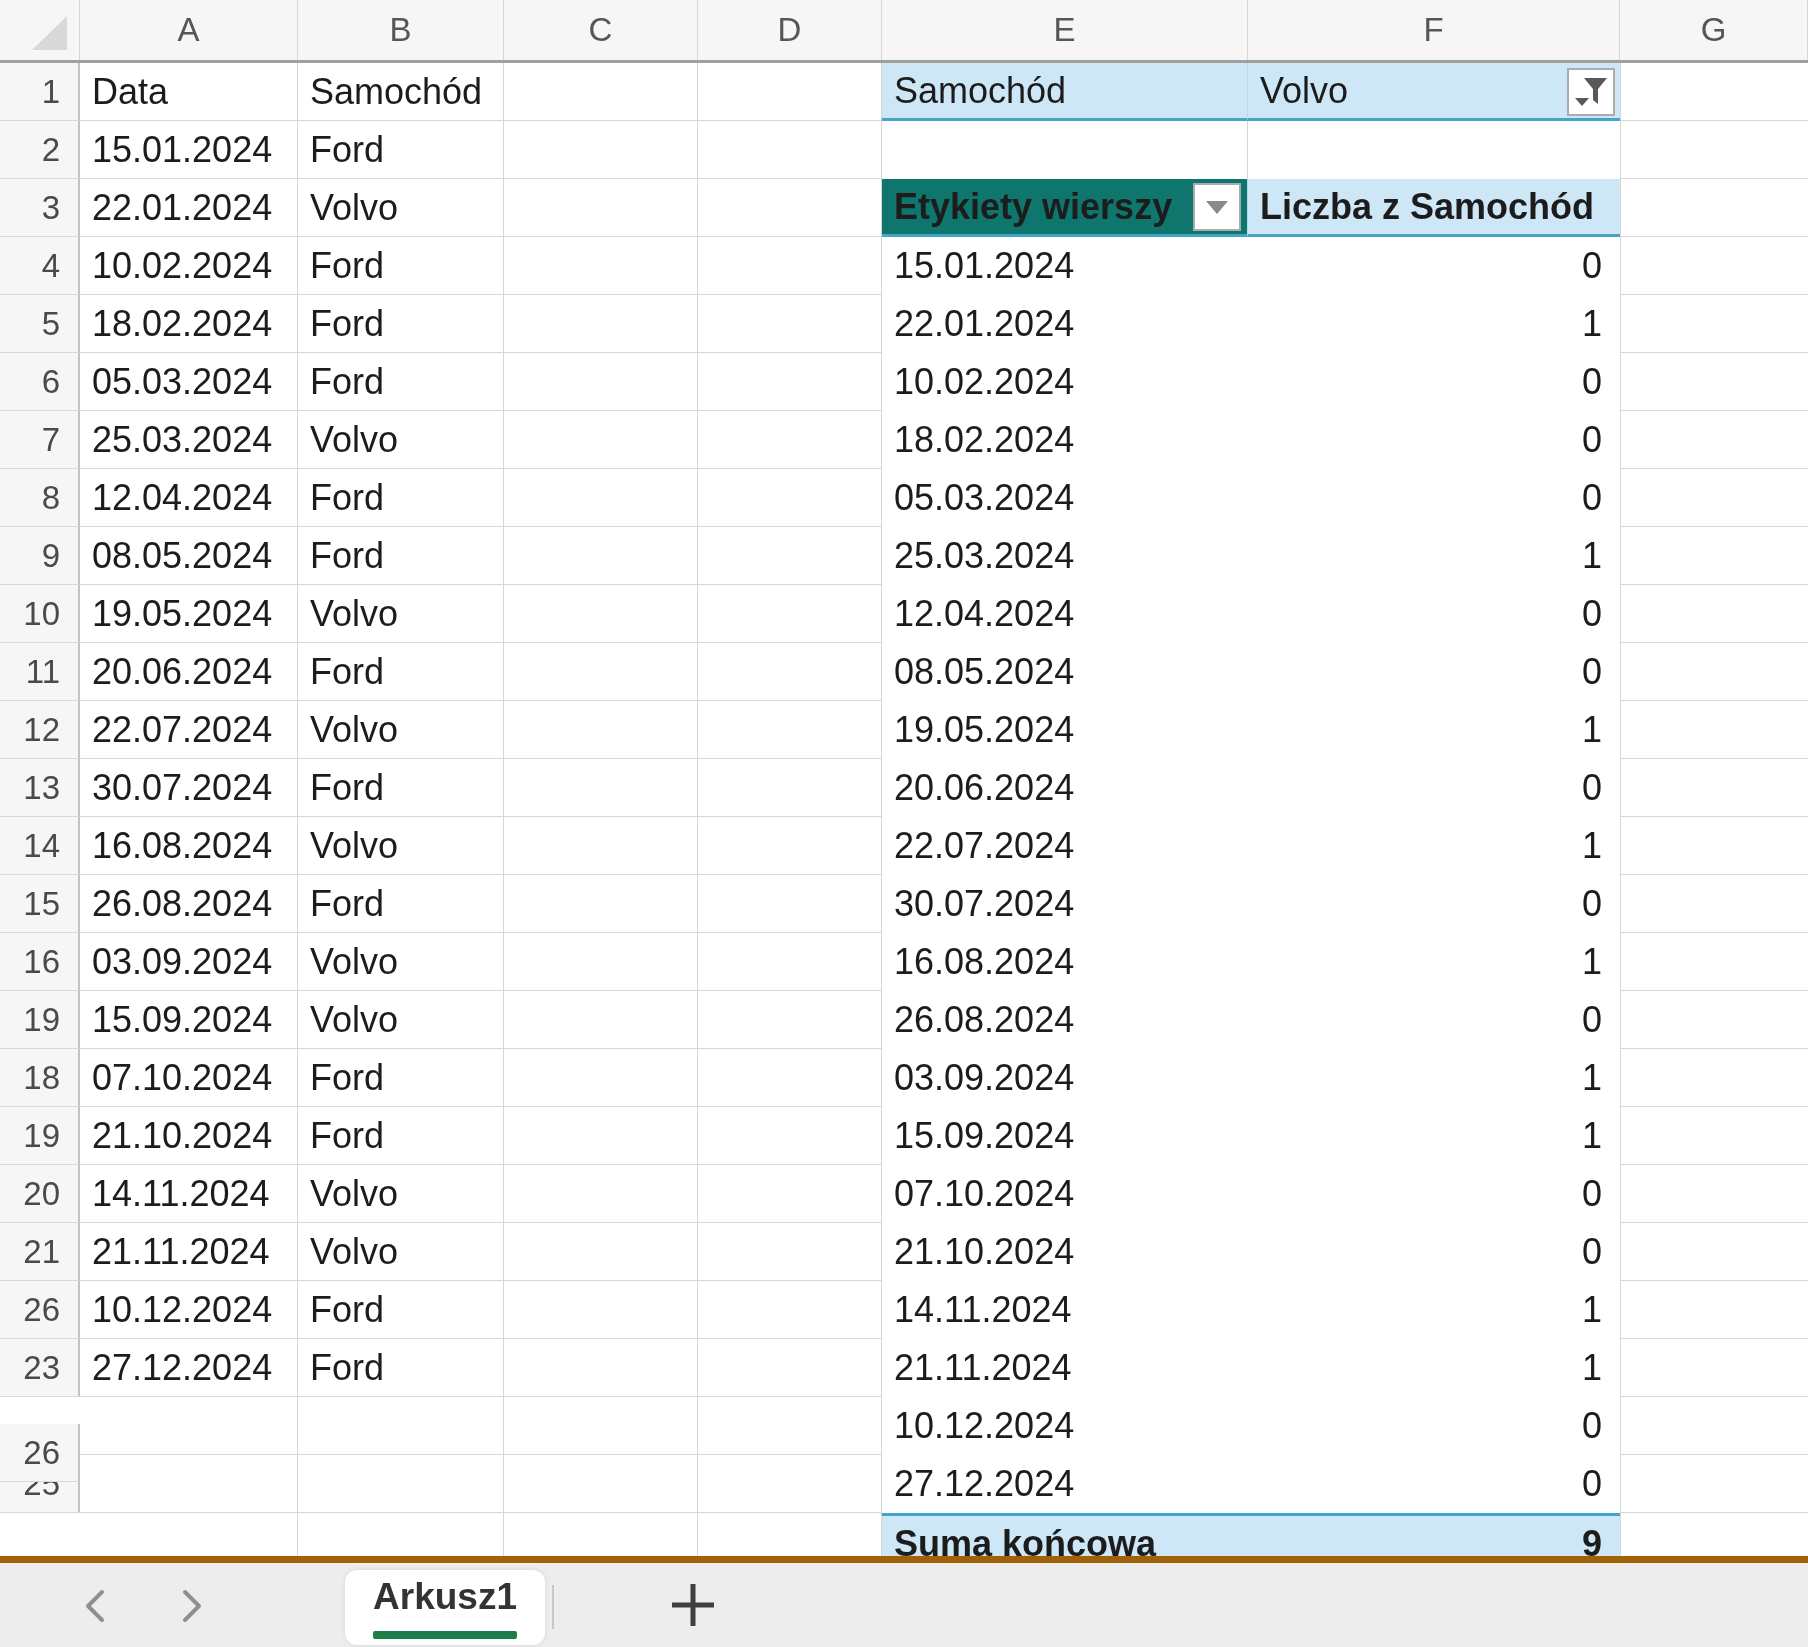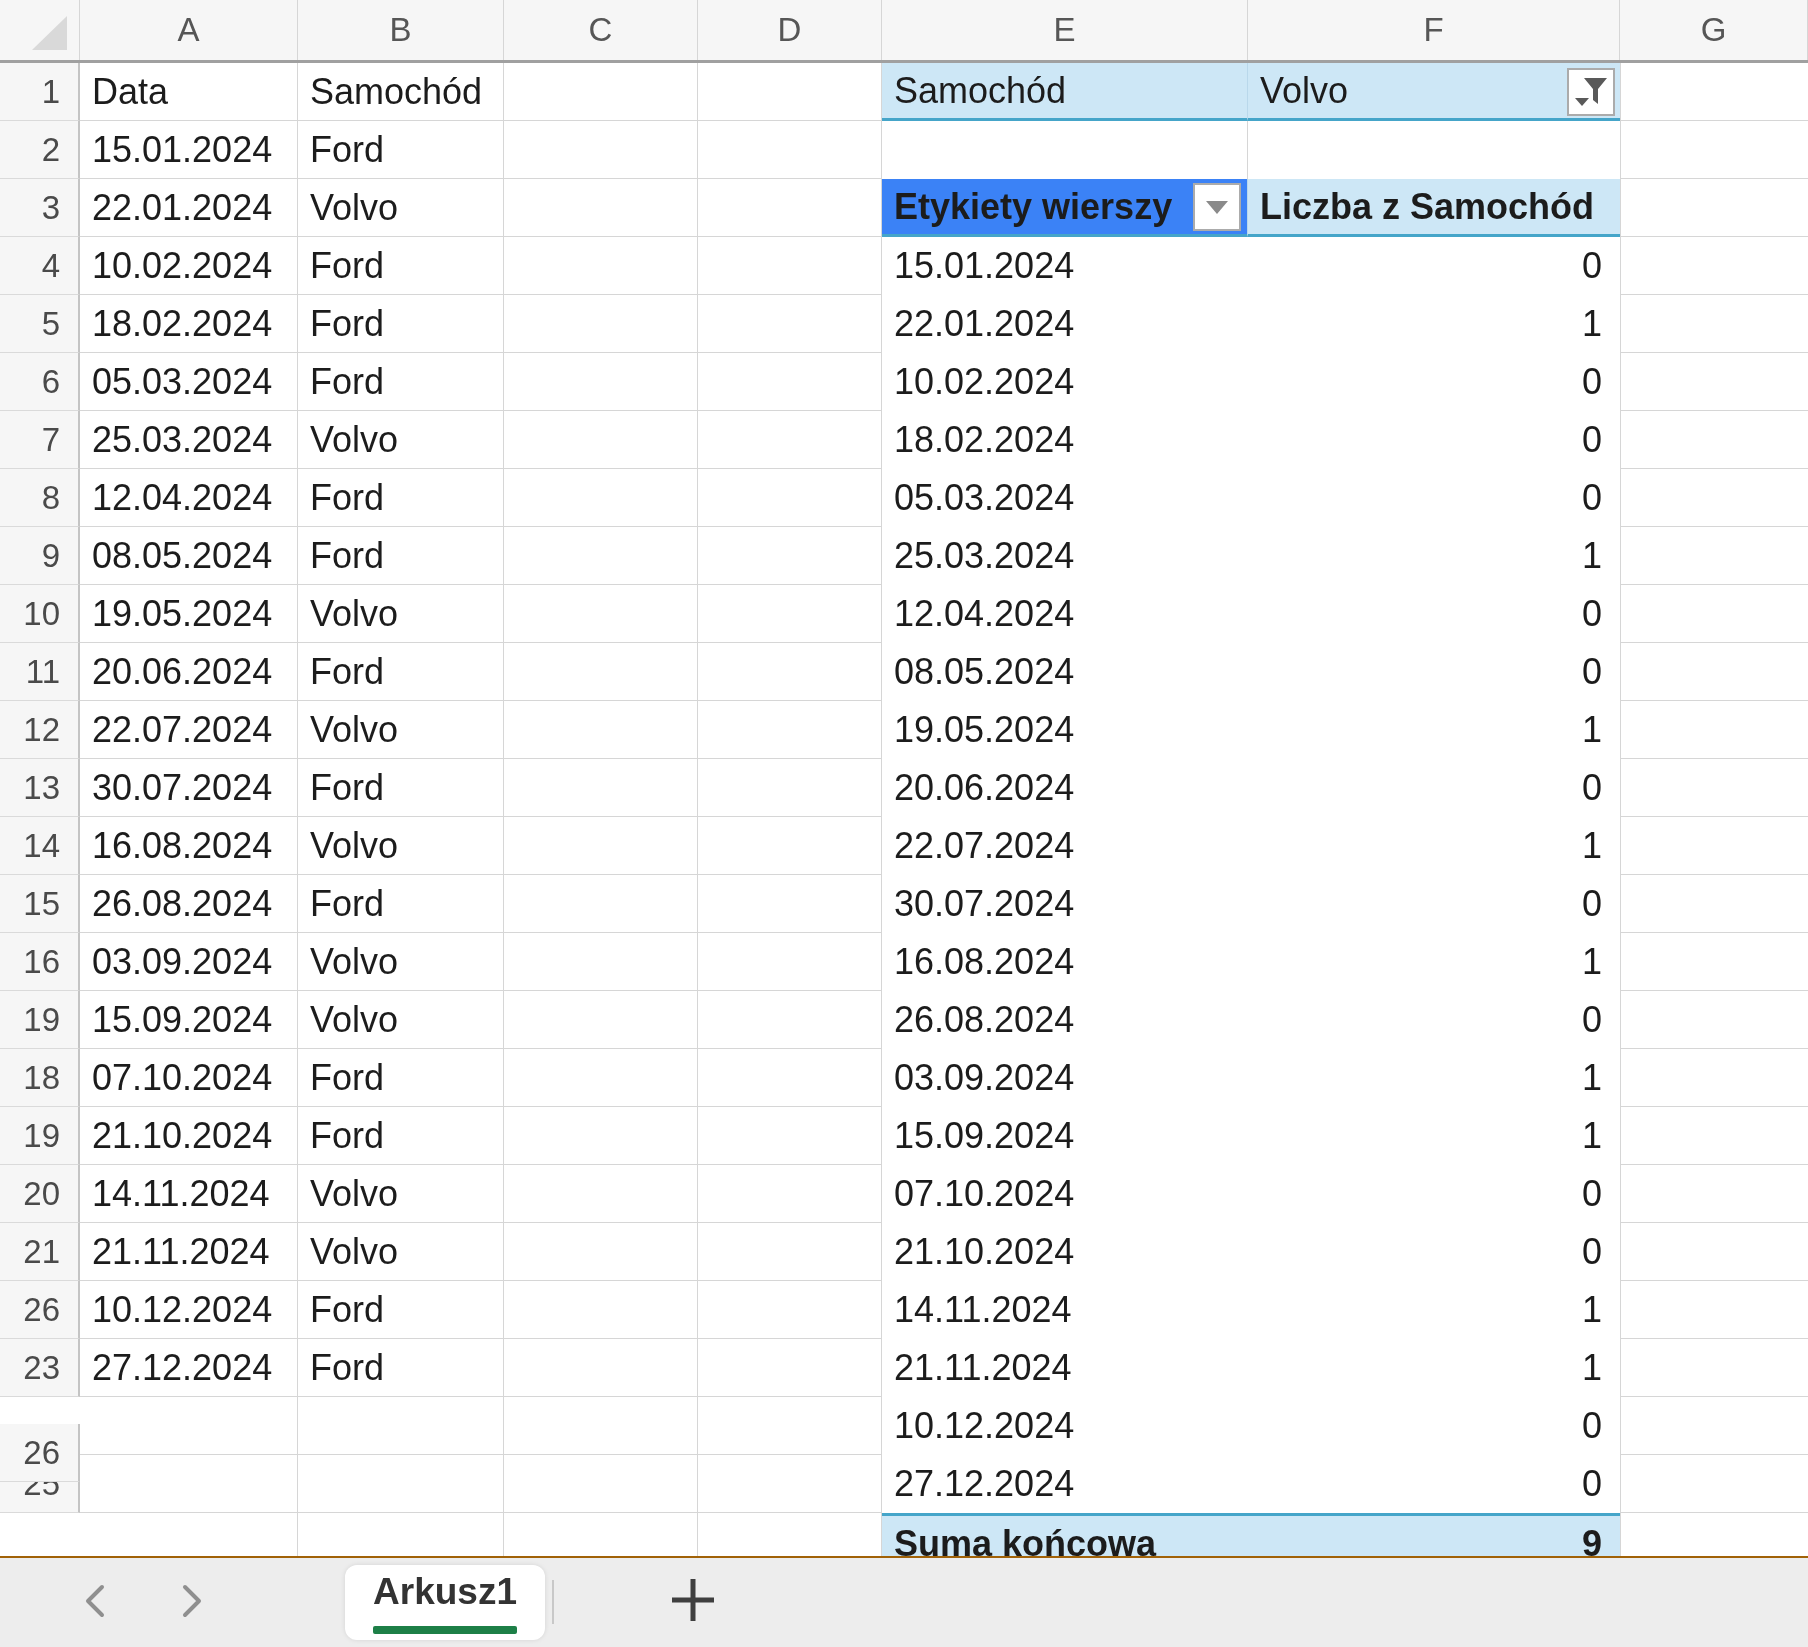--- a/index.html
+++ b/index.html
@@ -25,21 +25,21 @@
           border-right:1px solid #D6D6D6;background:#F6F6F6;}
   .corner-tri{position:absolute;right:12px;bottom:10px;width:0;height:0;
               border-left:35px solid transparent;border-bottom:34px solid #D9D9D9;}
   .rowhead{position:absolute;left:0;width:80px;box-sizing:border-box;background:#F6F6F6;
            border-right:2px solid #C4C4C4;border-bottom:1px solid #DADADA;
            display:flex;align-items:center;justify-content:flex-end;
            font-size:33px;color:#4a4a4a;padding-right:18px;}
   .btn{position:absolute;background:#fff;border:2px solid #ABABAB;box-sizing:border-box;
        display:flex;align-items:center;justify-content:center;cursor:pointer;}
   .tabbar{position:absolute;left:0;top:1556px;width:1808px;height:91px;background:#EDEDED;
-          border-top:2px solid #a16207;box-sizing:border-box;z-index:5;}
+          border-top:7px solid #a16207;box-sizing:border-box;z-index:5;}
   .nav-chev{position:absolute;top:25px;width:26px;height:36px;}
   .sheet-tab{position:absolute;left:345px;top:7px;width:200px;height:75px;background:#fff;
              border-radius:12px;box-shadow:0 0 5px rgba(0,0,0,0.10);cursor:pointer;}
   .sheet-tab .lbl{position:absolute;left:0;right:0;top:6px;text-align:center;
                   font-size:37px;font-weight:bold;color:#333;}
   .tab-underline{position:absolute;left:28px;right:28px;bottom:6px;height:8px;border-radius:2px;}
   .tab-divider{position:absolute;left:552px;top:22px;width:2px;height:44px;background:#C8C8C8;}
   .add-btn{position:absolute;left:669px;top:18px;width:48px;height:48px;cursor:pointer;
            display:flex;align-items:center;justify-content:center;}
 </style>
@@ -217,21 +217,21 @@
       <div class="cell gl-b gl-l" style="left: 1620px; top: 1513px; width: 188px; height: 58px;"></div>
       <div class="cell pvfill pvbb pvsep" style="left: 882px; top: 63px; width: 366px; height: 58px; background: rgb(205, 231, 246); border-bottom-color: rgb(69, 165, 201);">Samochód</div>
       <div class="cell pvfill pvbb" style="left: 1248px; top: 63px; width: 372px; height: 58px; background: rgb(205, 231, 246); border-bottom-color: rgb(69, 165, 201);">Volvo<div class="btn" style="right: 5px; top: 5px; width: 48px; height: 48px;">
           <svg width="34" height="32" viewBox="0 0 34 32">
             <polygon points="10,2 33,2 24,13 24,28 19,24 19,13" fill="#595959"></polygon>
             <polygon points="1,22 15,22 8,30" fill="#595959"></polygon>
           </svg>
         </div></div>
       <div class="cell gl-r" style="left: 882px; top: 121px; width: 366px; height: 58px;"></div>
       <div class="cell " style="left: 1248px; top: 121px; width: 372px; height: 58px;"></div>
-      <div class="cell pvfill pvbb pvsep bold" style="left: 882px; top: 179px; width: 366px; height: 58px; background: #3b82f6; border-bottom-color: rgb(69, 165, 201);">Etykiety wierszy<div class="btn" style="right: 6px; top: 4px; width: 48px; height: 48px;">
+      <div class="cell pvfill pvbb pvsep bold" style="left: 882px; top: 179px; width: 366px; height: 58px; background: #0f766e; border-bottom-color: rgb(69, 165, 201);">Etykiety wierszy<div class="btn" style="right: 6px; top: 4px; width: 48px; height: 48px;">
           <svg width="22" height="13" viewBox="0 0 22 13">
             <polygon points="0,0 22,0 11,13" fill="#8A8A8A"></polygon>
           </svg>
         </div></div>
       <div class="cell pvfill pvbb bold" style="left: 1248px; top: 179px; width: 372px; height: 58px; background: rgb(205, 231, 246); border-bottom-color: rgb(69, 165, 201);">Liczba z Samochód</div>
       <div class="cell " style="left: 882px; top: 237px; width: 366px; height: 58px;">15.01.2024</div>
       <div class="cell num" style="left: 1248px; top: 237px; width: 372px; height: 58px;">0</div>
       <div class="cell " style="left: 882px; top: 295px; width: 366px; height: 58px;">22.01.2024</div>
       <div class="cell num" style="left: 1248px; top: 295px; width: 372px; height: 58px;">1</div>
       <div class="cell " style="left: 882px; top: 353px; width: 366px; height: 58px;">10.02.2024</div>

